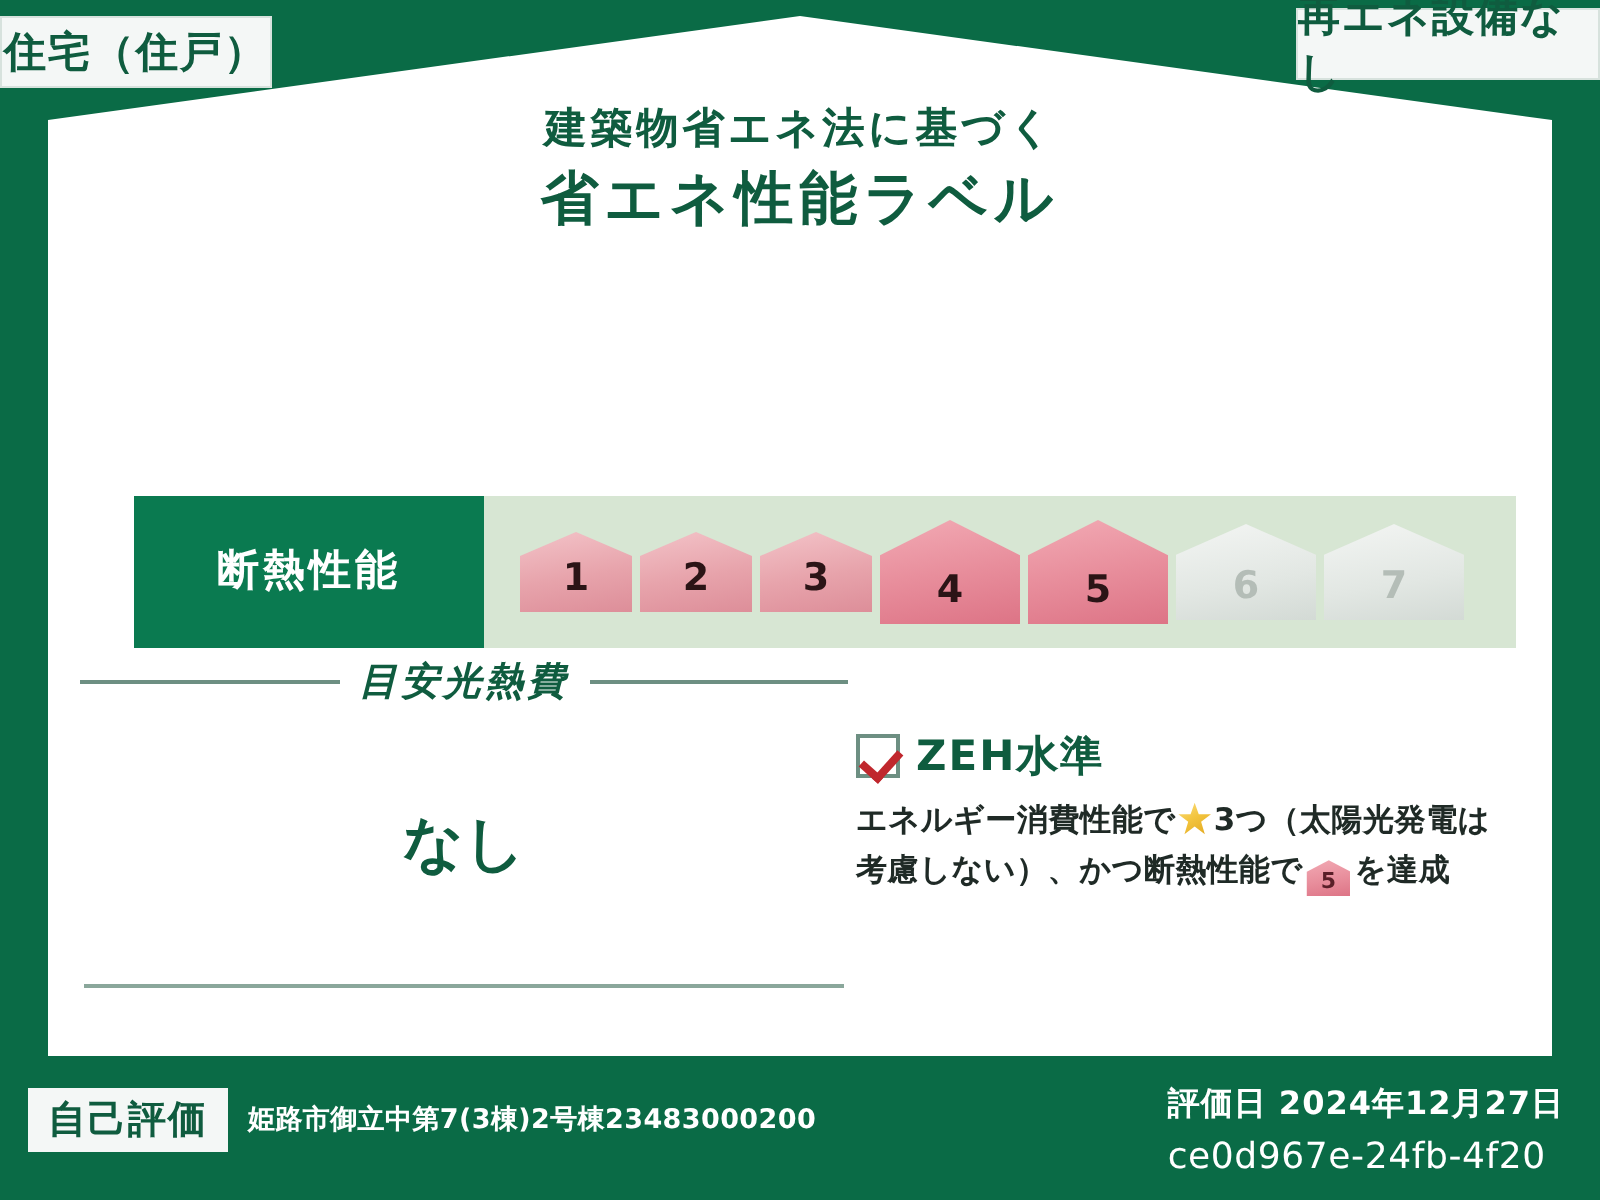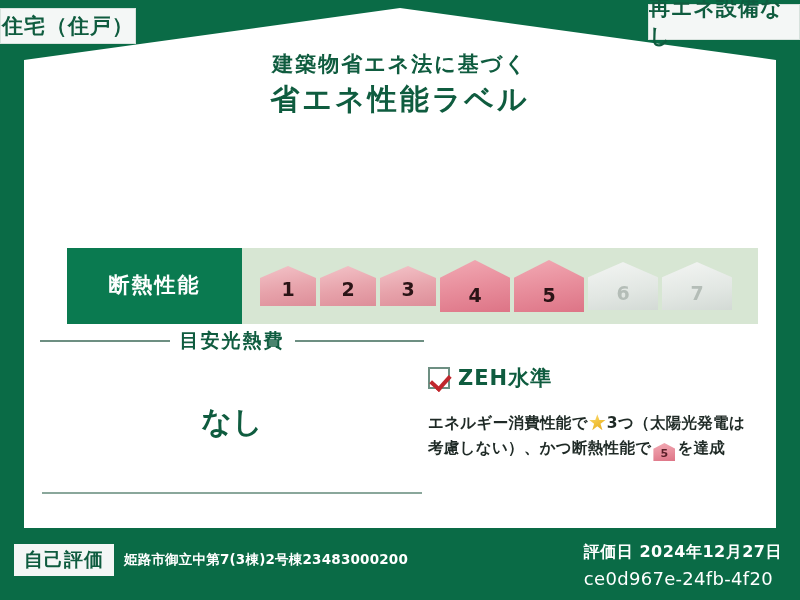--- a/index.html
+++ b/index.html
@@ -104,35 +104,35 @@
                 background: linear-gradient(170deg,#f3f5f3 0%,#e2e7e3 60%,#d3dad5 100%);
                 color: #b4bdb7; }
 
   
   #lower { position: absolute; left: 0; top: 328px; width: 800px; height: 200px; }
 
   
   #cost-col { position: absolute; left: 40px; top: 0; width: 384px; }
   #cost-head {
     display: flex; align-items: center; gap: 10px;
-    color: #0f5c3f; font-weight: bold; font-size: 19px; letter-spacing: 2px;
+    color: #0f5c3f; font-weight: bold; font-size: 19px; letter-spacing: 2px; font-style: italic;
   }
   #cost-head .rule { flex: 1 1 auto; height: 2px; background: #6d8f82; }
   #cost-value {
     text-align: center; color: #0f5c3f;
     font-size: 30px; font-weight: bold;
     margin-top: 48px;
   }
   #cost-bottom-rule {
     position: absolute; left: 2px; top: 164px; width: 380px; height: 2px; background: #8aa79b;
   }
 
   
   #zeh-col { position: absolute; left: 428px; top: 36px; width: 330px; }
-  #zeh-title { display: flex; align-items: center; gap: 8px; margin-bottom: 19px; }
+  #zeh-title { display: flex; align-items: center; gap: 8px; margin-bottom: 6px; }
   .checkbox {
     width: 22px; height: 22px; border: 2px solid #6d8f82; background: #fff;
     position: relative; flex: 0 0 auto;
   }
   .checkbox::after {
     content: ""; position: absolute;
     left: 4px; top: 2px; width: 9px; height: 15px;
     border: solid #c0272d; border-width: 0 4px 4px 0;
     transform: rotate(42deg);
   }

